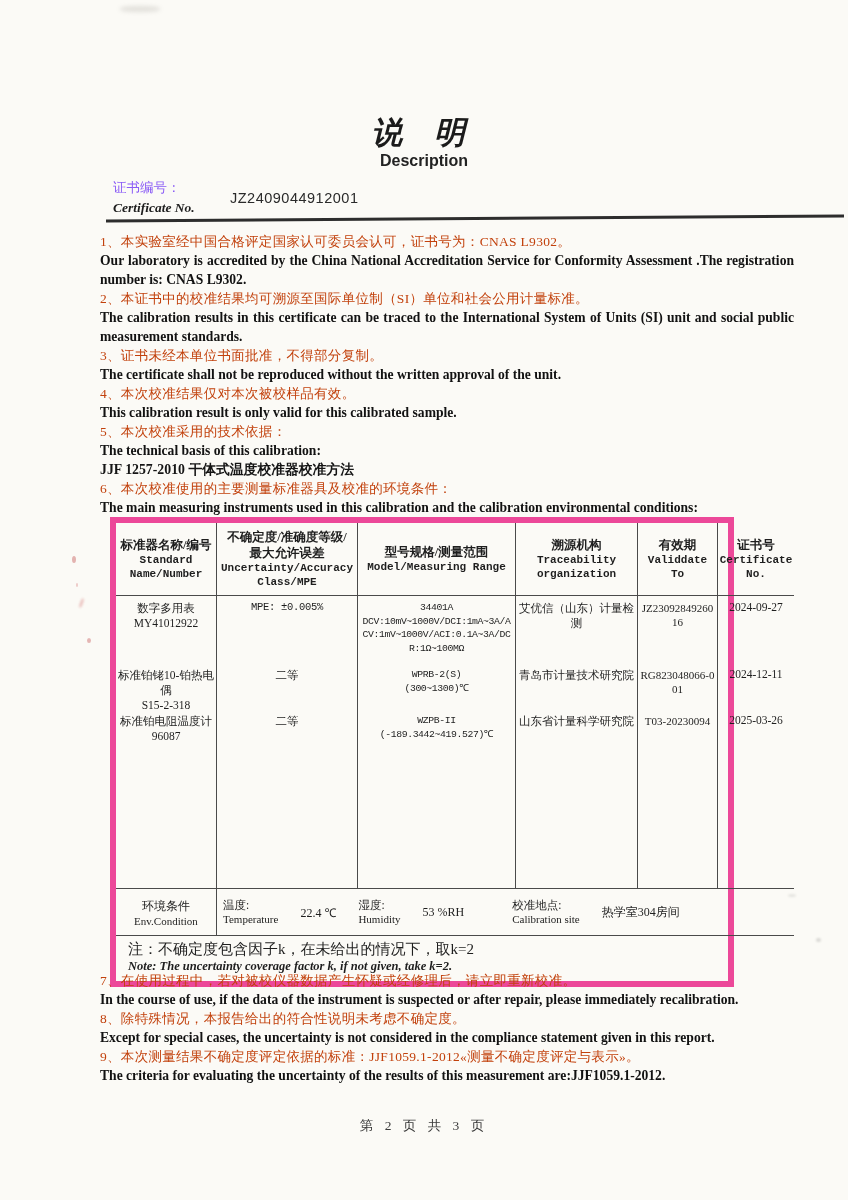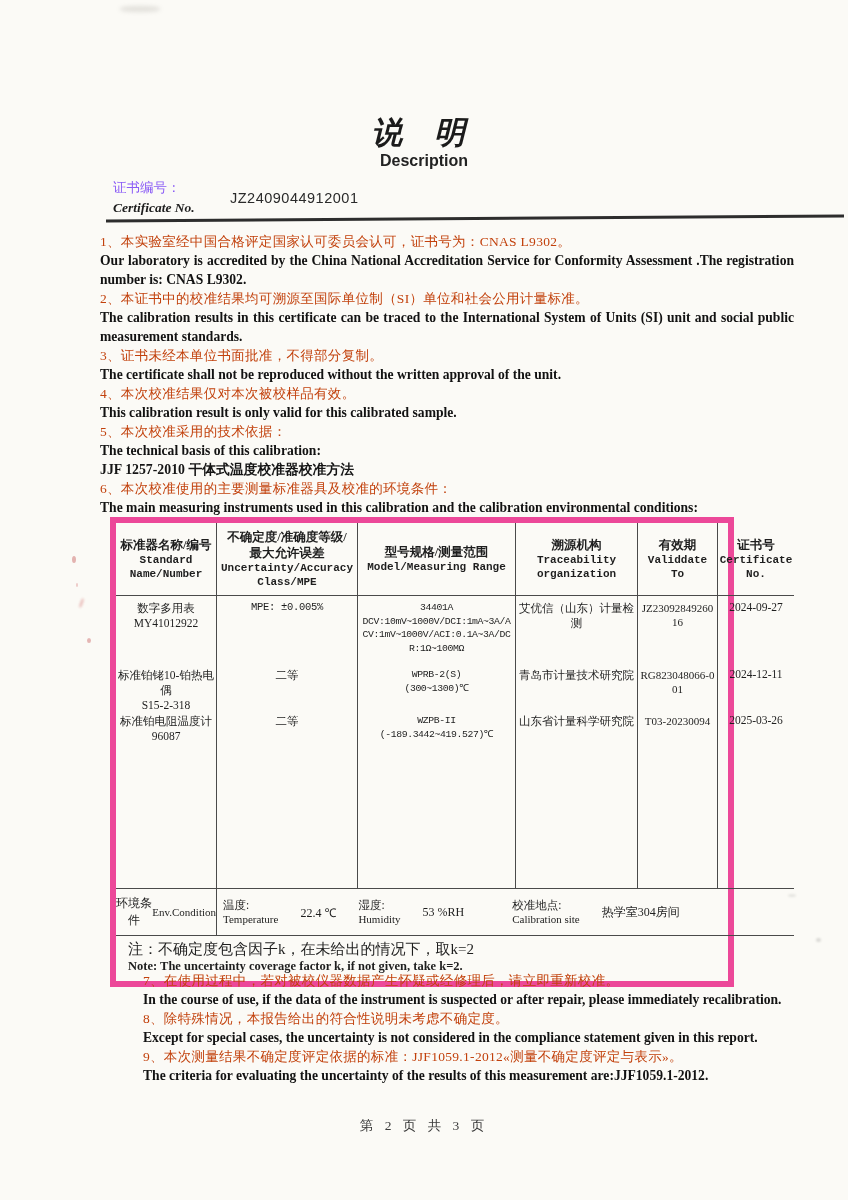--- a/index.html
+++ b/index.html
@@ -27,21 +27,21 @@
   }
   .header-rule {
     position:absolute; top:217px; left:106px; width:738px; height:3px;
     background:#2d2d2d; transform:rotate(-0.4deg);
   }
   
   .statements { position:absolute; top:232px; left:100px; width:694px; }
   .st-cn { font-size:13.5px; line-height:19px; color:#c2410c; letter-spacing:0.3px; }
   .st-en { font-size:13.6px; line-height:19px; font-weight:bold; color:#121212; text-align:justify; }
   .st-extra { font-size:13.8px; line-height:19px; font-weight:bold; color:#151515; }
-  .statements-after { position:absolute; top:971px; left:100px; width:694px;margin-left:43px; }
+  .statements-after { position:absolute; top:971px; left:100px; width:694px; }
   
   .cal-table {
     position:absolute; top:517px; left:110px; width:624px;
     display:grid; grid-template-columns:100px 141px 158px 122px 80px 77px;
     border:6px solid #ec4899; background:transparent;
   }
   .cell { border-left:1.4px solid #4a4a4a; }
   .cell.c0 { border-left:none; }
   .th {
     min-height:73px; border-bottom:1.4px solid #4a4a4a;
@@ -54,36 +54,36 @@
   .cal-table { grid-auto-rows:min-content; }
   .name-cell { font-size:11.5px; line-height:15px; }
   .mpe-cell  { font-family:"Liberation Mono", monospace; font-size:10.5px; letter-spacing:-0.3px; }
   .cjk-cell  { font-size:11.5px; line-height:15px; }
   .model-cell{ font-family:"Liberation Mono", monospace; font-size:9.8px; line-height:13.5px; letter-spacing:-0.4px; }
   .cert-cell { font-size:11px; line-height:14px; word-break:break-all; padding-left:2px; padding-right:2px; }
   .date-cell { font-size:11.5px; }
   
   .env-label {
     grid-column:1; border-top:1.4px solid #4a4a4a; height:47px;
-    display:flex; flex-direction:row; justify-content:center; align-items:center; text-align:center;
+    display:flex; flex-direction:column; justify-content:center; align-items:center; text-align:center;
   }
   .env-label .cn { font-size:12px; }
   .env-label .en { font-size:11px; }
   .env-merged {
     grid-column:2 / 7; border-top:1.4px solid #4a4a4a; border-left:1.4px solid #4a4a4a; height:47px;
     display:flex; align-items:center; padding-left:6px; gap:16px;
   }
   .env-pair { text-align:left; }
   .env-pair .cn { font-size:11.5px; line-height:14px; }
   .env-pair .en { font-size:11px; line-height:14px; }
   .env-val { font-size:12px; padding:0 6px; }
   
   .note-row { grid-column:1 / 7; border-top:1.4px solid #4a4a4a; padding:5px 10px 6px 12px; }
   .note-cn { font-size:15px; line-height:17px; }
-  .note-en { font-size:12.5px; line-height:17px; font-weight:bold; }
+  .note-en { font-size:12.5px; line-height:17px; font-weight:bold; font-style:italic; }
   
   .footer {
     position:absolute; top:1117px; left:0; width:100%; text-align:center;
     font-size:13.5px; letter-spacing:4px; color:#3a3a3a;
   }
   
   .artifact { position:absolute; border-radius:50%; pointer-events:none; }
   .red1 { left:72px; top:556px; width:4px; height:7px; background:#c14a4a; opacity:.4; filter:blur(.6px); }
   .red2 { left:80px; top:598px; width:3px; height:10px; background:#cc5555; opacity:.32; filter:blur(.8px); transform:rotate(20deg); }
   .red3 { left:87px; top:638px; width:4px; height:5px; background:#c14a4a; opacity:.38; filter:blur(.6px); }

